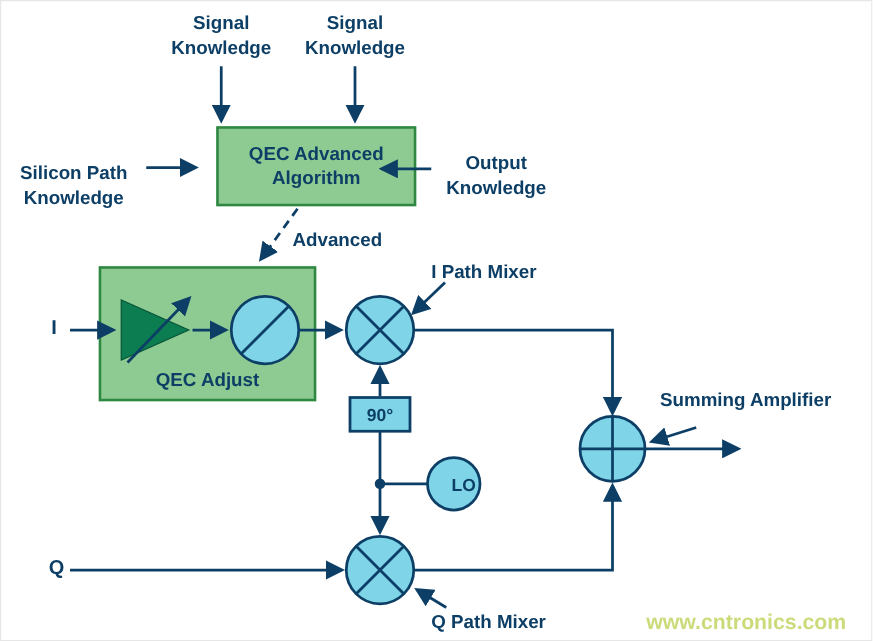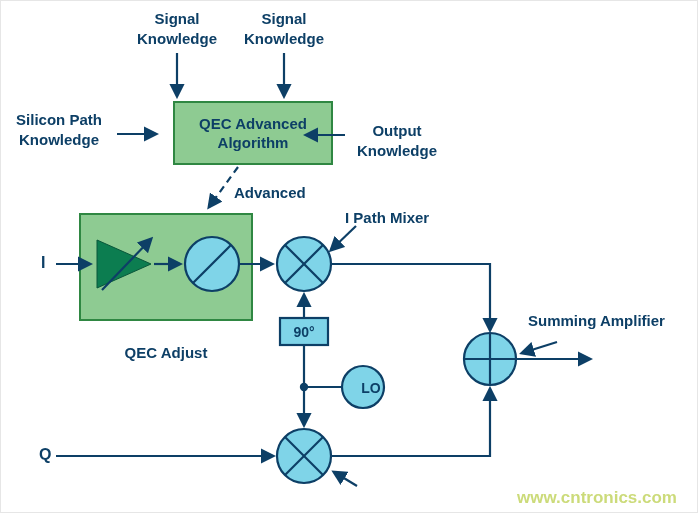--- a/index.html
+++ b/index.html
@@ -112,27 +112,28 @@
       <line class="ln" x1="463" y1="358" x2="515" y2="358"></line>
     </g>
     <line class="ln arrow" x1="556" y1="341" x2="521" y2="352"></line>
     <line class="ln arrow" x1="515" y1="358" x2="589" y2="358"></line>
   </svg>
 
   <div class="lbl center" style="left:120px;top:8px;width:112px;">Signal
 Knowledge</div>
   <div class="lbl center" style="left:227px;top:8px;width:112px;">Signal
 Knowledge</div>
-  <div class="lbl center" style="left:2px;top:109px;width:112px;">Silicon Path
+  <div class="lbl center" style="left:2px;top:128px;width:112px;">Silicon Path
 Knowledge</div>
   <div class="lbl center" style="left:342px;top:120px;width:108px;">Output
 Knowledge</div>
   <div class="lbl" style="left:233px;top:182px;width:80px;">Advanced</div>
-  <div class="lbl center" style="left:95px;top:294px;width:140px;margin-top:48px;">QEC Adjust</div>
+  <div class="lbl center" style="left:95px;top:294px;width:140px;">QEC Adjust</div>
   <div class="lbl big" style="left:40px;top:252px;width:16px;">I</div>
   <div class="lbl big" style="left:38px;top:444px;width:20px;">Q</div>
   <div class="lbl" style="left:344px;top:207px;width:130px;">I Path Mixer</div>
+  <div class="lbl" style="left:344px;top:487px;width:130px;">Q Path Mixer</div>
   <div class="lbl" style="left:527px;top:310px;width:160px;">Summing Amplifier</div>
   <div class="lbl center small" style="left:279px;top:322px;width:48px;">90°</div>
   <div class="lbl center small" style="left:342px;top:378px;width:56px;">LO</div>
   <div class="lbl right wm" style="left:476px;top:486px;width:200px;">www.cntronics.com</div>
 
 </div>
 
 </body></html>

